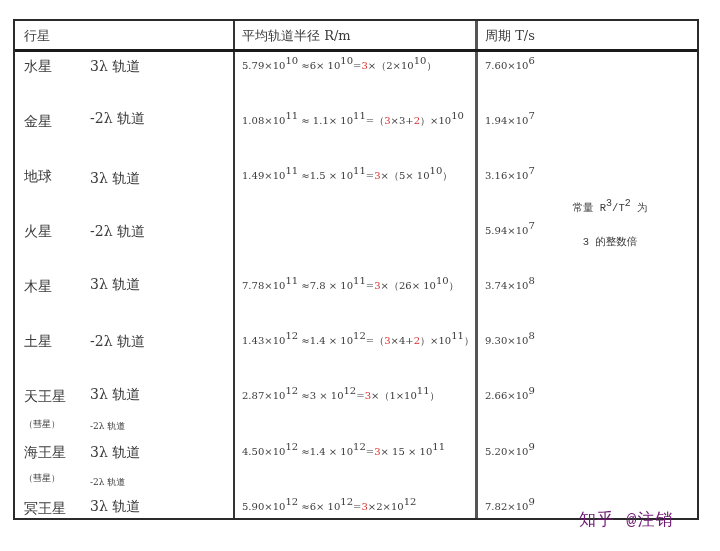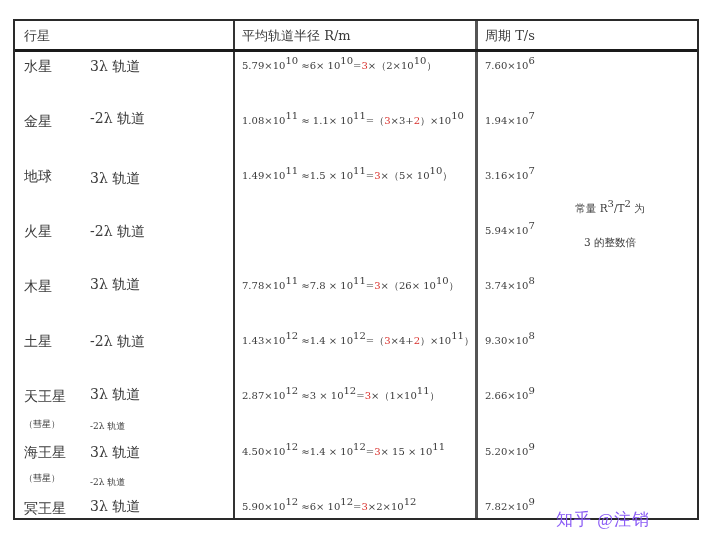--- a/index.html
+++ b/index.html
@@ -12,23 +12,23 @@
   .v2 { left:460px; width:3px; background:#555; }
   .hline { position:absolute; left:0; right:0; top:28px; height:3px; background:#1a1a1a; }
   .cell { position:absolute; font-size:14px; white-space:nowrap; line-height:14px; }
   .hdr { top:8px; font-size:13px; }
   .red { color:#d9302c; }
   sup { font-size:10px; vertical-align:5px; line-height:0; }
   .name { left:9px; }
   .orbit { left:75px; }
   .formula { left:227px; font-size:10px; }
   .period { left:470px; font-size:10px; }
-  .note { position:absolute; left:540px; width:110px; text-align:center; font-size:10.5px; line-height:14px; }
-  .watermark { position:absolute; left:556px; top:508px; font-family:Liberation Serif, serif;
-               font-size:17px; color:#8b5cf6; letter-spacing:1px; }
+  .note { position:absolute; left:540px; width:110px; text-align:center; font-size:10.5px; line-height:14px;font-family:Liberation Mono, monospace; }
+  .watermark { position:absolute; left:579px; top:508px; font-family:Liberation Mono, monospace;
+               font-size:17px; color:#701a75; letter-spacing:1px; }
   .small { font-size:9px; }
 </style>
 </head>
 <body>
 
 <div class="table">
   <div class="vline v1"></div>
   <div class="vline v2"></div>
   <div class="hline"></div>
 

